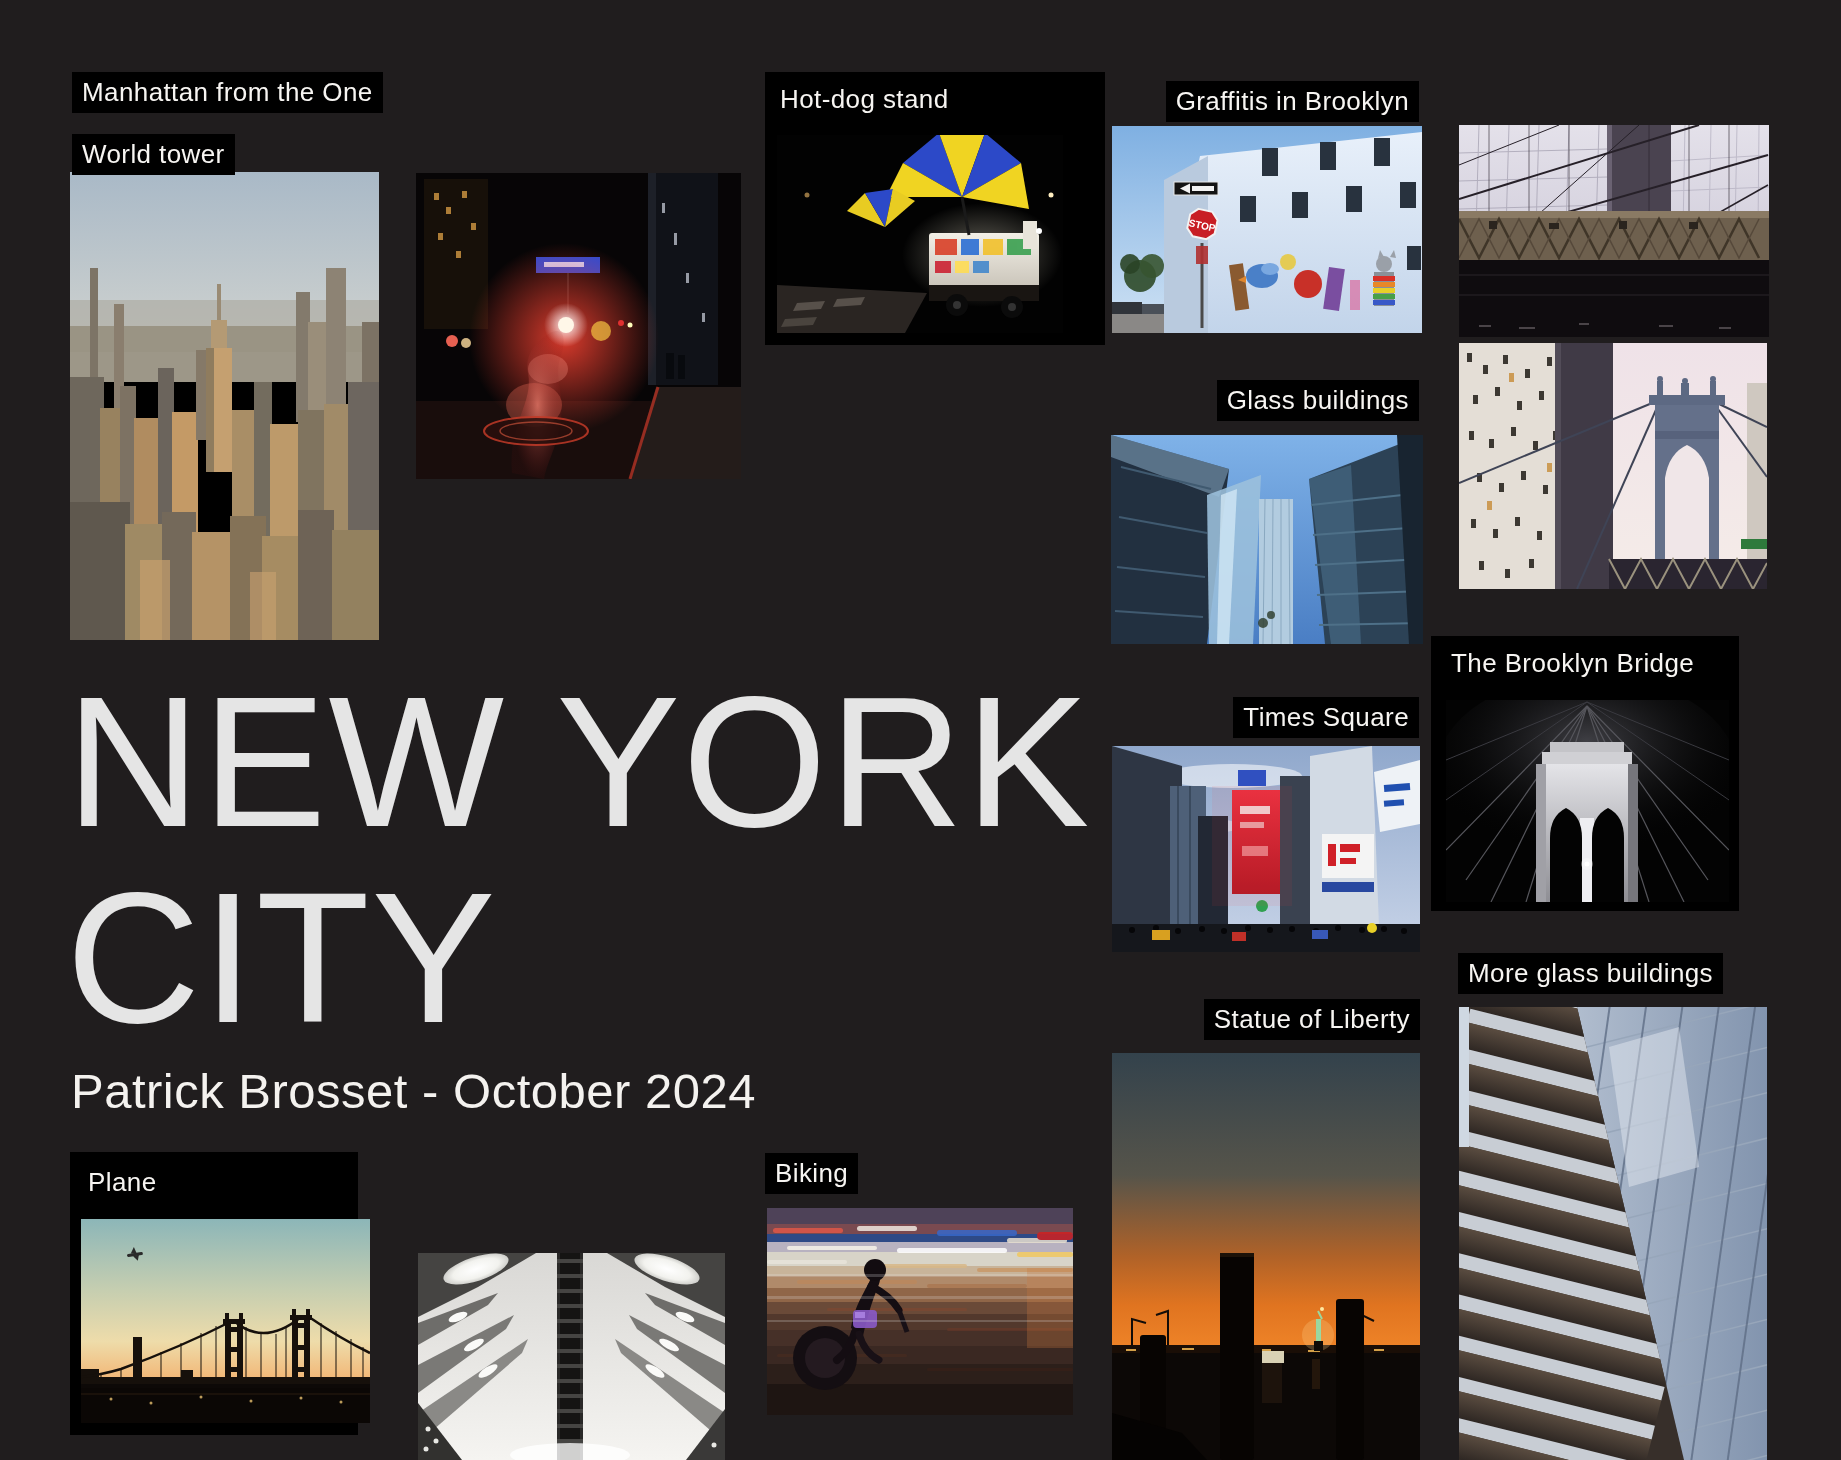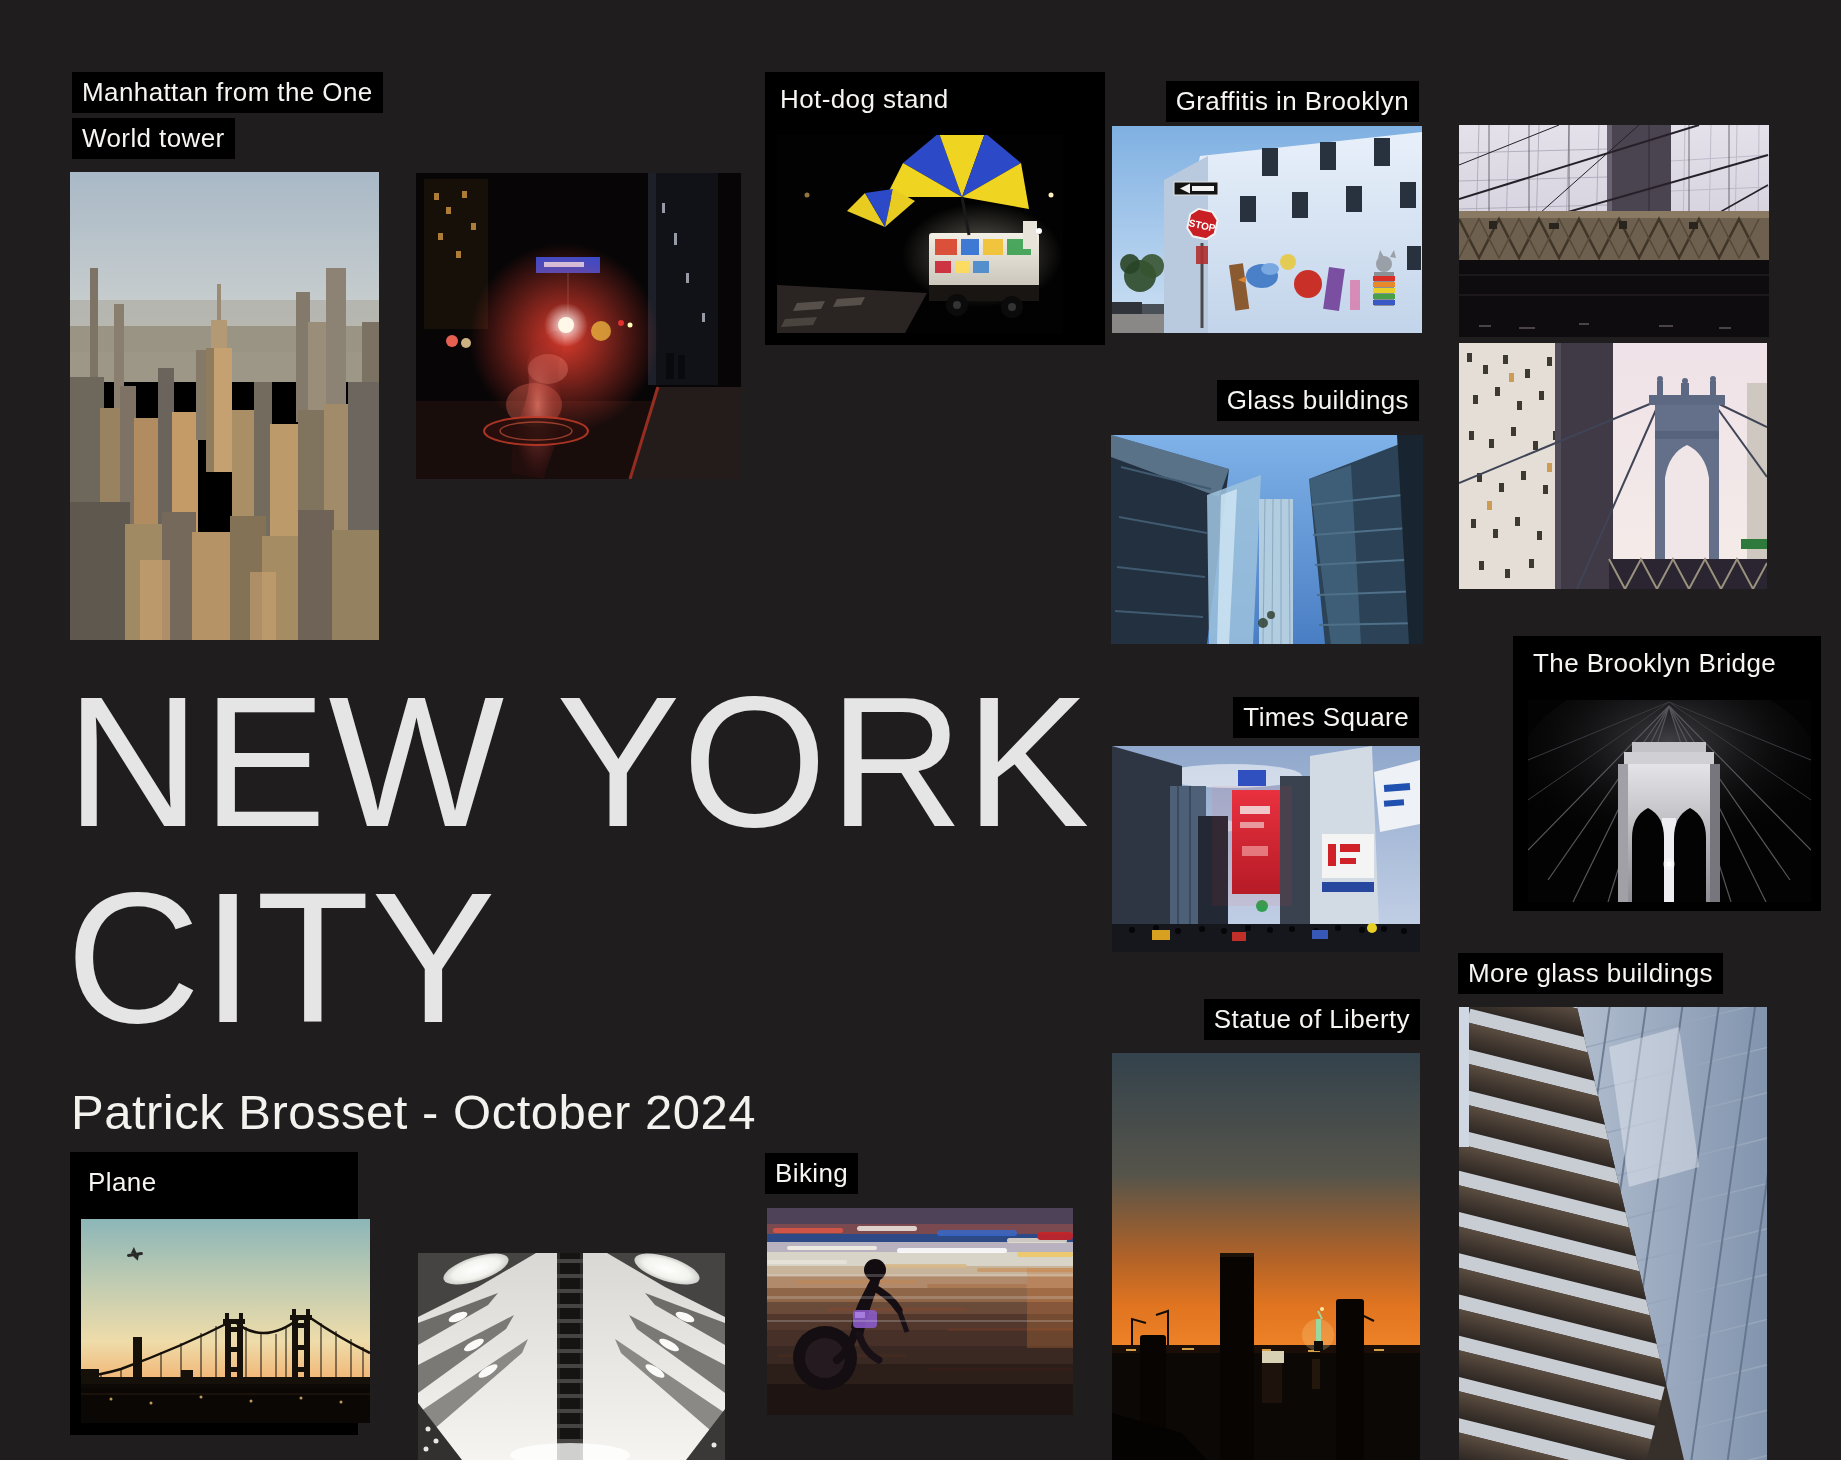--- a/index.html
+++ b/index.html
@@ -4,38 +4,38 @@
 <style>
   html,body{margin:0;padding:0;background:#201d1e;}
   #stage{
     position:relative;width:1841px;height:1460px;overflow:hidden;
     background:#201d1e;font-family:"Liberation Sans",sans-serif;
   }
   .photo{position:absolute;overflow:hidden;background:#000;}
   .photo svg{display:block;width:100%;height:100%;}
   .card{position:absolute;background:#000;}
   .card .photo{position:absolute;}
-  .cap-group{position:absolute;display:flex;flex-direction:column;gap:5px;z-index:5;align-items:flex-start;}
+  .cap-group{position:absolute;display:flex;flex-direction:column;gap:21px;z-index:5;align-items:flex-start;}
   .cap-group.right{align-items:flex-end;}
   .cap{
     background:#000;color:#f7f5f2;font-size:26px;line-height:31px;
     padding:5px 10px;white-space:nowrap;letter-spacing:.4px;
   }
   .cap-in{
     position:absolute;color:#f7f5f2;font-size:26px;line-height:31px;
     white-space:nowrap;letter-spacing:.4px;z-index:5;
   }
   #title{
     position:absolute;left:66px;top:664px;color:#e5e5e5;
     font-family:"DejaVu Sans ExtraLight","Liberation Sans",sans-serif;
     font-weight:100;font-size:186px;line-height:196px;letter-spacing:2px;z-index:4;
   }
   #subtitle{
     position:absolute;left:71px;top:1063px;color:#f4f2ef;
-    font-weight:400;font-size:49px;letter-spacing:.5px;z-index:4;margin-top:21px;
+    font-weight:400;font-size:49px;letter-spacing:.5px;z-index:4;
   }
 </style>
 </head>
 <body>
 
 <div id="stage">
 
   <div id="title"><span>NEW YORK</span><br><span>CITY</span></div>
   <div id="subtitle">Patrick Brosset - October 2024</div>
 
@@ -527,21 +527,21 @@
           <circle cx="292" cy="185" r="3"></circle>
       </g>
       <rect x="40" y="184" width="18" height="10" fill="#d8a020"></rect>
       <rect x="120" y="186" width="14" height="9" fill="#c03028"></rect>
       <rect x="200" y="184" width="16" height="9" fill="#3858b8"></rect>
       <circle cx="260" cy="182" r="5" fill="#e8d028"></circle>
       <rect x="100" y="40" width="80" height="120" fill="#ff4040" opacity=".08"></rect>
     </svg>
   </div>
 
-  <div class="card" style="left:1513px;top:636px;width:308px;height:275px;">
+  <div class="card" style="left:1431px;top:636px;width:308px;height:275px;">
     <div class="cap-in" style="left:20px;top:12px;">The Brooklyn Bridge</div>
     <div class="photo" style="left:15px;top:64px;width:283px;height:202px;">
       <svg viewBox="0 0 283 202" preserveAspectRatio="none">
         <defs>
           <radialGradient id="p8glow" cx=".5" cy=".35" r=".6">
             <stop offset="0" stop-color="#46464c" stop-opacity=".9"></stop>
               <stop offset="1" stop-color="#000" stop-opacity="0"></stop>
           </radialGradient>
           <linearGradient id="p8tw" x1="0" y1="0" x2="0" y2="1">
             <stop offset="0" stop-color="#e4e4e8"></stop>

